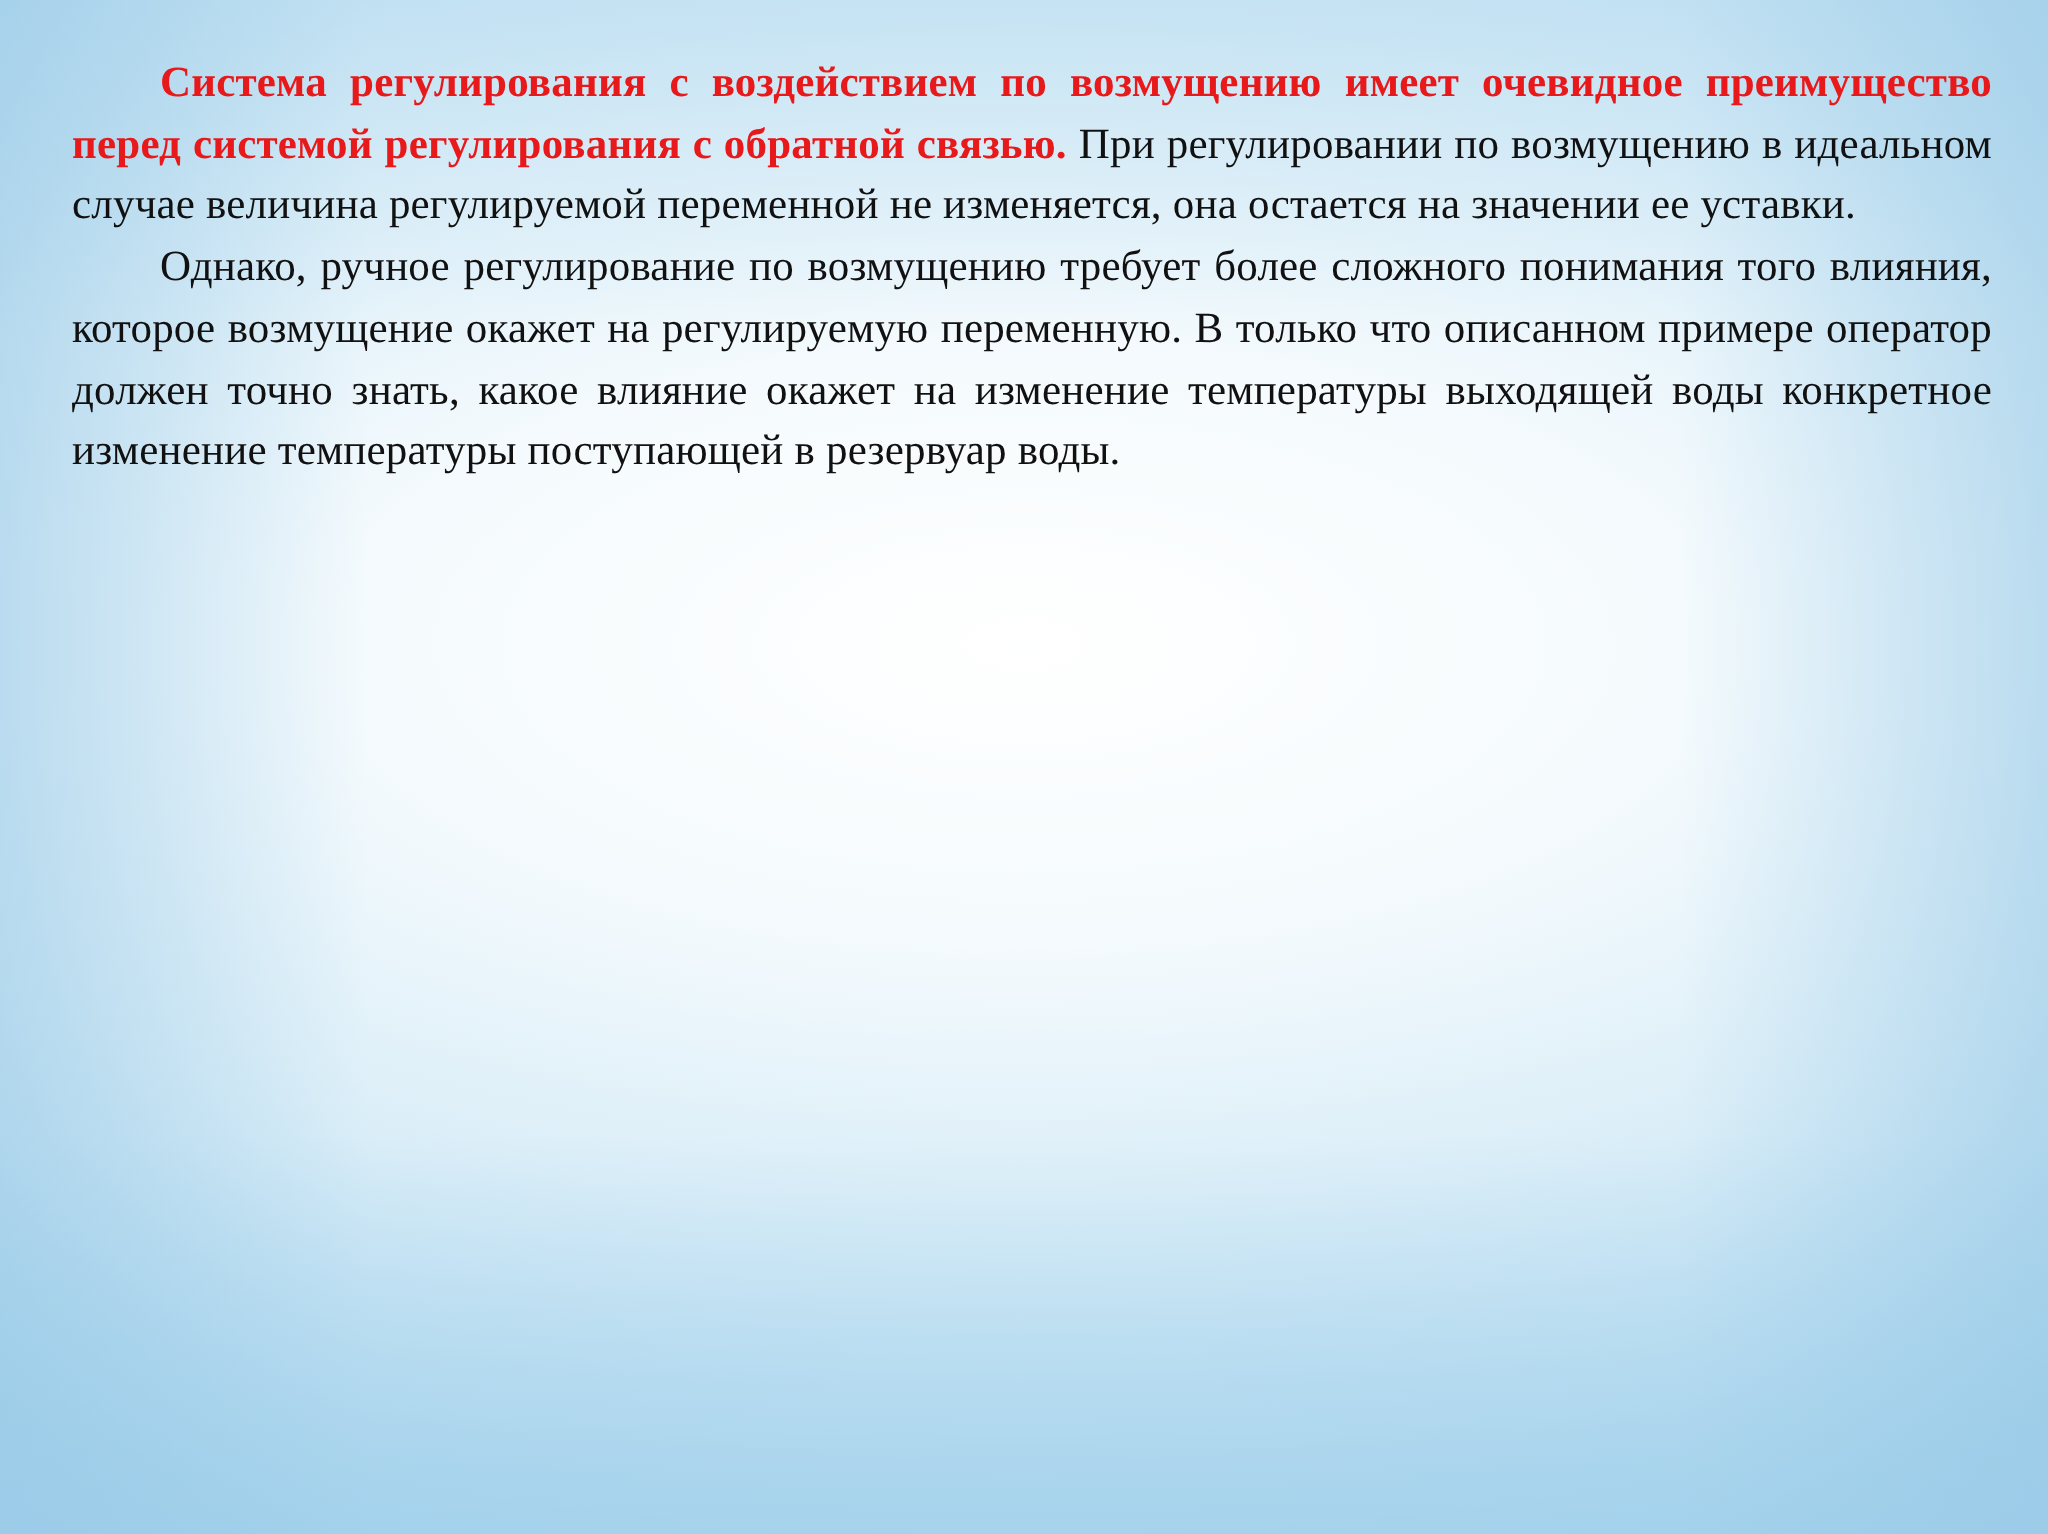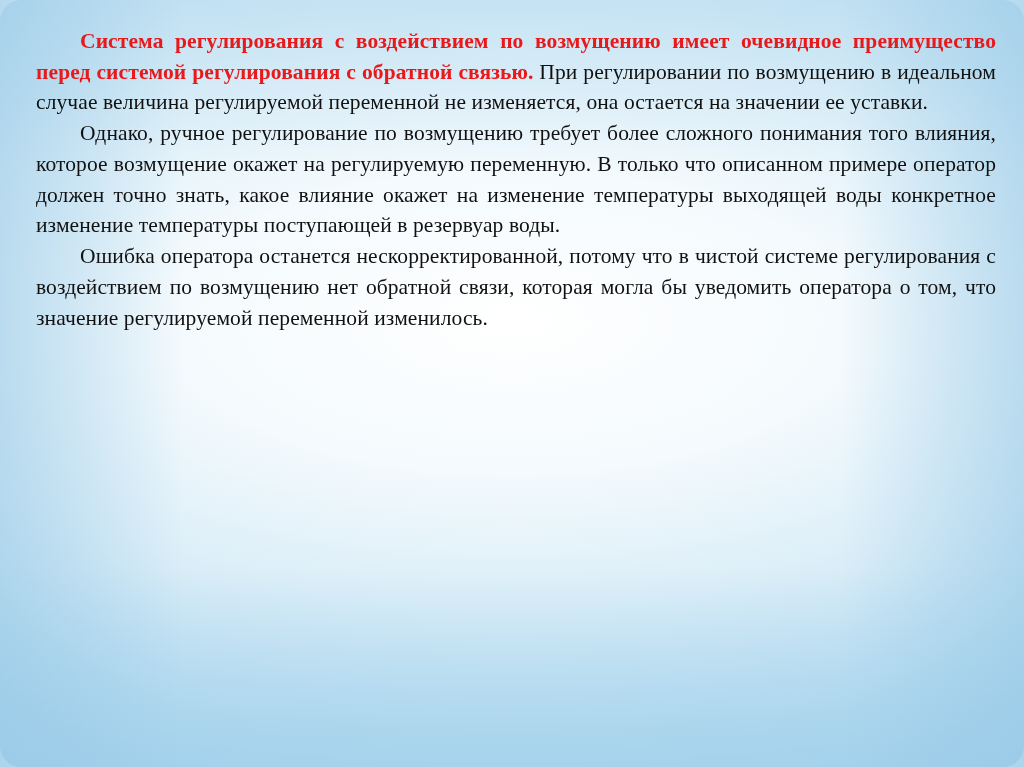--- a/index.html
+++ b/index.html
@@ -12,21 +12,20 @@
     overflow: hidden;
     font-family: "Liberation Serif", serif;
   }
   #slide {
     position: relative;
     width: 1024px;
     height: 767px;
     box-sizing: border-box;
     background:
       radial-gradient(ellipse 120% 70% at 50% 42%, #ffffff 0%, #f4fafd 28%, #dbeef8 52%, #bfe0f2 72%, #a8d4ec 88%, #9ccbe8 100%);
-    border-radius: 21px;
   }
   
   #slide::before {
     content: "";
     position: absolute;
     left: 0; right: 0; top: 0; bottom: 0;
     background:
       linear-gradient(to right, rgba(150,200,230,0.55) 0%, rgba(255,255,255,0.0) 18%, rgba(255,255,255,0.0) 82%, rgba(150,200,230,0.55) 100%),
       linear-gradient(to bottom, rgba(185,220,240,0.45) 0%, rgba(255,255,255,0.0) 22%, rgba(255,255,255,0.0) 74%, rgba(160,207,235,0.6) 100%);
     pointer-events: none;
@@ -59,16 +58,15 @@
 
 <div id="slide">
   <div id="content">
 
     <p class="para"><span class="accent">Система регулирования с воздействием по возмущению имеет очевидное преимущество перед системой регулирования с обратной связью.</span><span> При регулировании по возмущению в идеальном случае величина регулируемой переменной не изменяется, она остается на значении ее уставки.</span></p>
 
     <p class="para"><span>Однако, ручное регулирование по возмущению требует более сложного понимания того влияния, которое возмущение окажет на регулируемую переменную. В только что описанном примере оператор должен точно знать, какое влияние окажет на изменение температуры выходящей воды конкретное изменение температуры поступающей в резервуар воды.</span></p>
 
 
 
-    <p class="para"><span>Ошибка оператора останется нескорректированной, потому что в чистой системе регулирования с воздействием по возмущению нет обратной связи, которая могла бы уведомить оператора о том, что значение регулируемой переменной изменилось.</span></p>
 
   </div>
 </div>
 
 </body></html>

